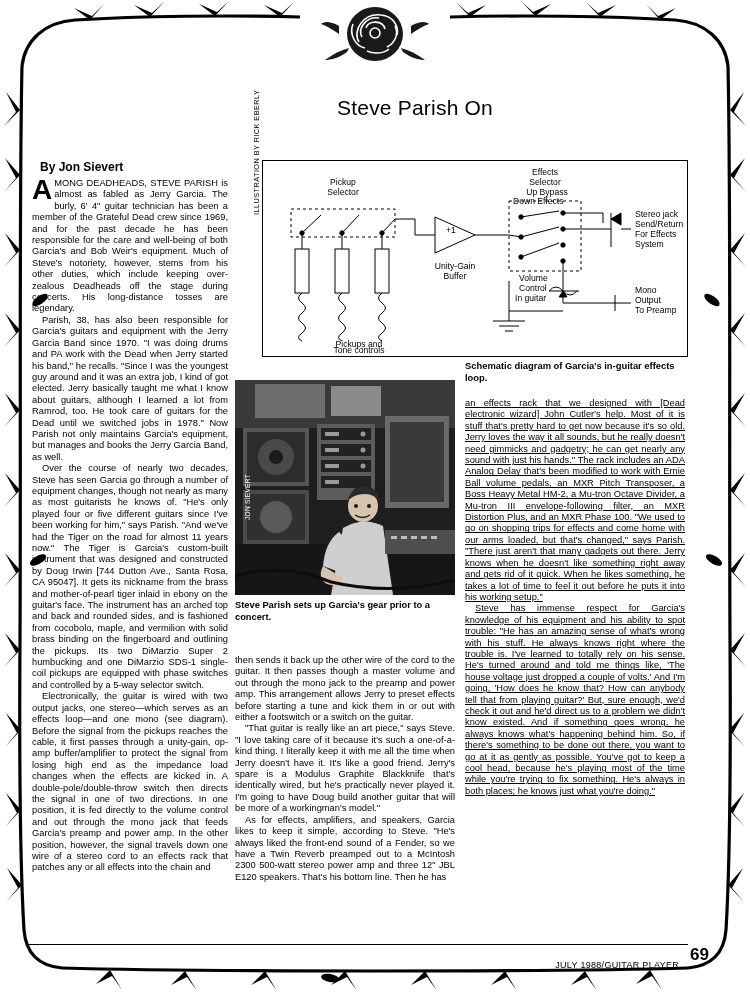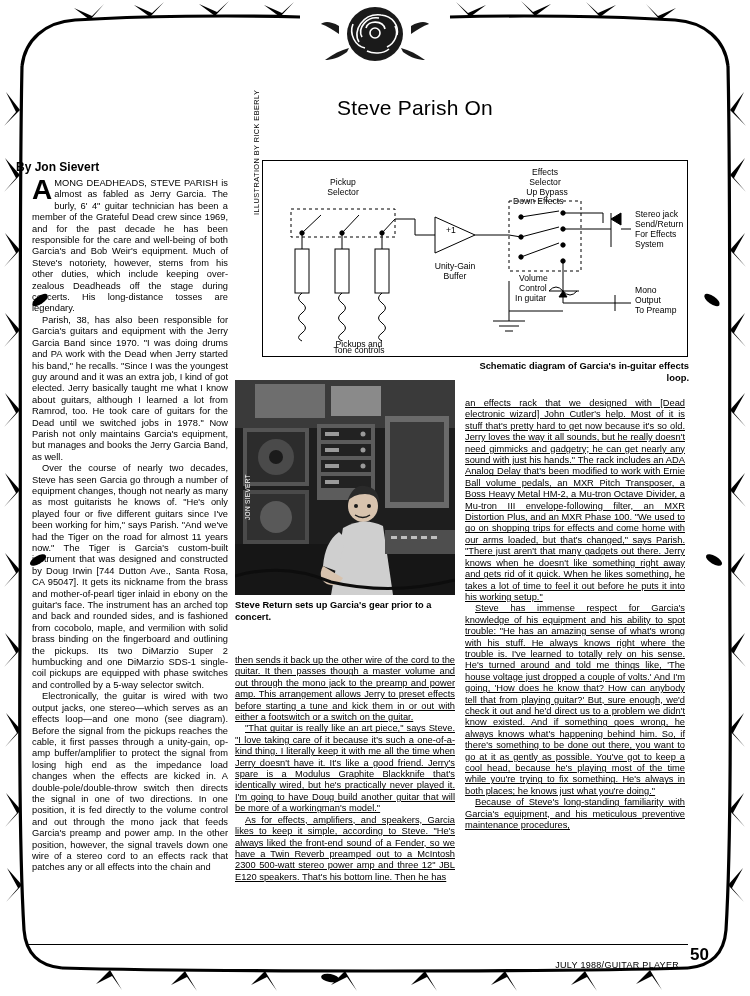--- a/index.html
+++ b/index.html
@@ -26,51 +26,51 @@
   
   .headline{
     position:absolute;left:180px;top:95px;width:470px;
     text-align:center;
     font-size:21px;line-height:26px;font-weight:400;
     letter-spacing:.2px;
   }
 
   
   .byline{
-    position:absolute;left:16px;top:160px;width:190px;
+    position:absolute;left:40px;top:160px;width:190px;
     font-size:12px;font-weight:bold;
   }
 
   
   .col{
     position:absolute;
     font-size:9.3px;
     line-height:11.4px;
     text-align:justify;
     -webkit-hyphens:auto;hyphens:auto;
   }
   .col p{margin:0 0 0 0;text-indent:10px;}
   .col p.first{text-indent:0;}
   .dropcap{
     float:left;font-size:28px;line-height:22px;font-weight:bold;
     margin:1px 2px 0 0;
   }
 
   #col1{left:32px;top:178px;width:196px;}
-  #col2{left:235px;top:655px;width:220px;text-decoration:underline;}
+  #col2{left:235px;top:655px;width:220px;}
   #col3{left:465px;top:398px;width:220px;text-decoration:underline;}
 
   
   .figure-schem{
     position:absolute;left:262px;top:160px;width:424px;height:195px;
     border:1px solid #000;background:#fff;
   }
   .schem-caption{
     position:absolute;left:465px;top:360px;width:224px;
-    font-size:9.4px;font-weight:bold;line-height:11.5px;text-align:right;
+    font-size:9.4px;font-weight:bold;line-height:11.5px;
   }
   .vert-credit{
     position:absolute;left:252px;top:215px;
     font-size:7.4px;letter-spacing:.4px;
     transform:rotate(-90deg);transform-origin:0 0;
     white-space:nowrap;
   }
 
   
   .photo{
@@ -368,38 +368,37 @@
         <rect x="166" y="156" width="6" height="3"></rect>
         <rect x="176" y="156" width="6" height="3"></rect>
         <rect x="186" y="156" width="6" height="3"></rect>
         <rect x="196" y="156" width="6" height="3"></rect>
       </g>
 
       <path d="M0,196 q50,-14 96,6 q60,14 124,-2" stroke="#0d0d0d" fill="none" stroke-width="3"></path>
     </svg>
   </div>
   <div class="photo-credit">JON SIEVERT</div>
-  <div class="photo-caption">Steve Return sets up Garcia's gear prior to a concert.</div>
+  <div class="photo-caption">Steve Parish sets up Garcia's gear prior to a concert.</div>
 
   <div class="col" id="col1">
     <p class="first"><span class="dropcap">A</span><span>MONG DEADHEADS, STEVE PARISH is almost as fabled as Jerry Garcia. The burly, 6' 4" guitar technician has been a member of the Grateful Dead crew since 1969, and for the past decade he has been responsible for the care and well-being of both Garcia's and Bob Weir's equipment. Much of Steve's notoriety, however, stems from his other duties, which include keeping over-zealous Deadheads off the stage during concerts. His long-distance tosses are legendary.</span></p>
     <p>Parish, 38, has also been responsible for Garcia's guitars and equipment with the Jerry Garcia Band since 1970. "I was doing drums and PA work with the Dead when Jerry started his band," he recalls. "Since I was the youngest guy around and it was an extra job, I kind of got elected. Jerry basically taught me what I know about guitars, although I learned a lot from Ramrod, too. He took care of guitars for the Dead until we switched jobs in 1978." Now Parish not only maintains Garcia's equipment, but manages and books the Jerry Garcia Band, as well.</p>
     <p>Over the course of nearly two decades, Steve has seen Garcia go through a number of equipment changes, though not nearly as many as most guitarists he knows of. "He's only played four or five different guitars since I've been working for him," says Parish. "And we've had the Tiger on the road for almost 11 years now." The Tiger is Garcia's custom-built instrument that was designed and constructed by Doug Irwin [744 Dutton Ave., Santa Rosa, CA 95047]. It gets its nickname from the brass and mother-of-pearl tiger inlaid in ebony on the guitar's face. The instrument has an arched top and back and rounded sides, and is fashioned from cocobolo, maple, and vermilion with solid brass binding on the fingerboard and outlining the pickups. Its two DiMarzio Super 2 humbucking and one DiMarzio SDS-1 single-coil pickups are equipped with phase switches and controlled by a 5-way selector switch.</p>
     <p>Electronically, the guitar is wired with two output jacks, one stereo—which serves as an effects loop—and one mono (see diagram). Before the signal from the pickups reaches the cable, it first passes through a unity-gain, op-amp buffer/amplifier to protect the signal from losing high end as the impedance load changes when the effects are kicked in. A double-pole/double-throw switch then directs the signal in one of two directions. In one position, it is fed directly to the volume control and out through the mono jack that feeds Garcia's preamp and power amp. In the other position, however, the signal travels down one wire of a stereo cord to an effects rack that patches any or all effects into the chain and</p>
   </div>
 
   <div class="col" id="col2">
     <p class="first">then sends it back up the other wire of the cord to the guitar. It then passes though a master volume and out through the mono jack to the preamp and power amp. This arrangement allows Jerry to preset effects before starting a tune and kick them in or out with either a footswitch or a switch on the guitar.</p>
     <p>"That guitar is really like an art piece," says Steve. "I love taking care of it because it's such a one-of-a-kind thing. I literally keep it with me all the time when Jerry doesn't have it. It's like a good friend. Jerry's spare is a Modulus Graphite Blackknife that's identically wired, but he's practically never played it. I'm going to have Doug build another guitar that will be more of a workingman's model."</p>
     <p>As for effects, amplifiers, and speakers, Garcia likes to keep it simple, according to Steve. "He's always liked the front-end sound of a Fender, so we have a Twin Reverb preamped out to a McIntosh 2300 500-watt stereo power amp and three 12" JBL E120 speakers. That's his bottom line. Then he has</p>
   </div>
 
   <div class="col" id="col3">
     <p class="first">an effects rack that we designed with [Dead electronic wizard] John Cutler's help. Most of it is stuff that's pretty hard to get now because it's so old. Jerry loves the way it all sounds, but he really doesn't need gimmicks and gadgetry; he can get nearly any sound with just his hands." The rack includes an ADA Analog Delay that's been modified to work with Ernie Ball volume pedals, an MXR Pitch Transposer, a Boss Heavy Metal HM-2, a Mu-tron Octave Divider, a Mu-tron III envelope-following filter, an MXR Distortion Plus, and an MXR Phase 100. "We used to go on shopping trips for effects and come home with our arms loaded, but that's changed," says Parish. "There just aren't that many gadgets out there. Jerry knows when he doesn't like something right away and gets rid of it quick. When he likes something, he takes a lot of time to feel it out before he puts it into his working setup."</p>
     <p>Steve has immense respect for Garcia's knowledge of his equipment and his ability to spot trouble: "He has an amazing sense of what's wrong with his stuff. He always knows right where the trouble is. I've learned to totally rely on his sense. He's turned around and told me things like, 'The house voltage just dropped a couple of volts.' And I'm going, 'How does he know that? How can anybody tell that from playing guitar?' But, sure enough, we'd check it out and he'd direct us to a problem we didn't know existed. And if something goes wrong, he always knows what's happening behind him. So, if there's something to be done out there, you want to go at it as gently as possible. You've got to keep a cool head, because he's playing most of the time while you're trying to fix something. He's always in both places; he knows just what you're doing."</p>
-    <p>Because of Steve's long-standing familiarity with Garcia's equipment, and his meticulous preventive maintenance procedures,</p>
   </div>
 
   <div class="rule"></div>
   <div class="footer">JULY 1988/GUITAR PLAYER</div>
-  <div class="pagenum">50</div>
+  <div class="pagenum">69</div>
 
 </div>
 
 </body></html>

